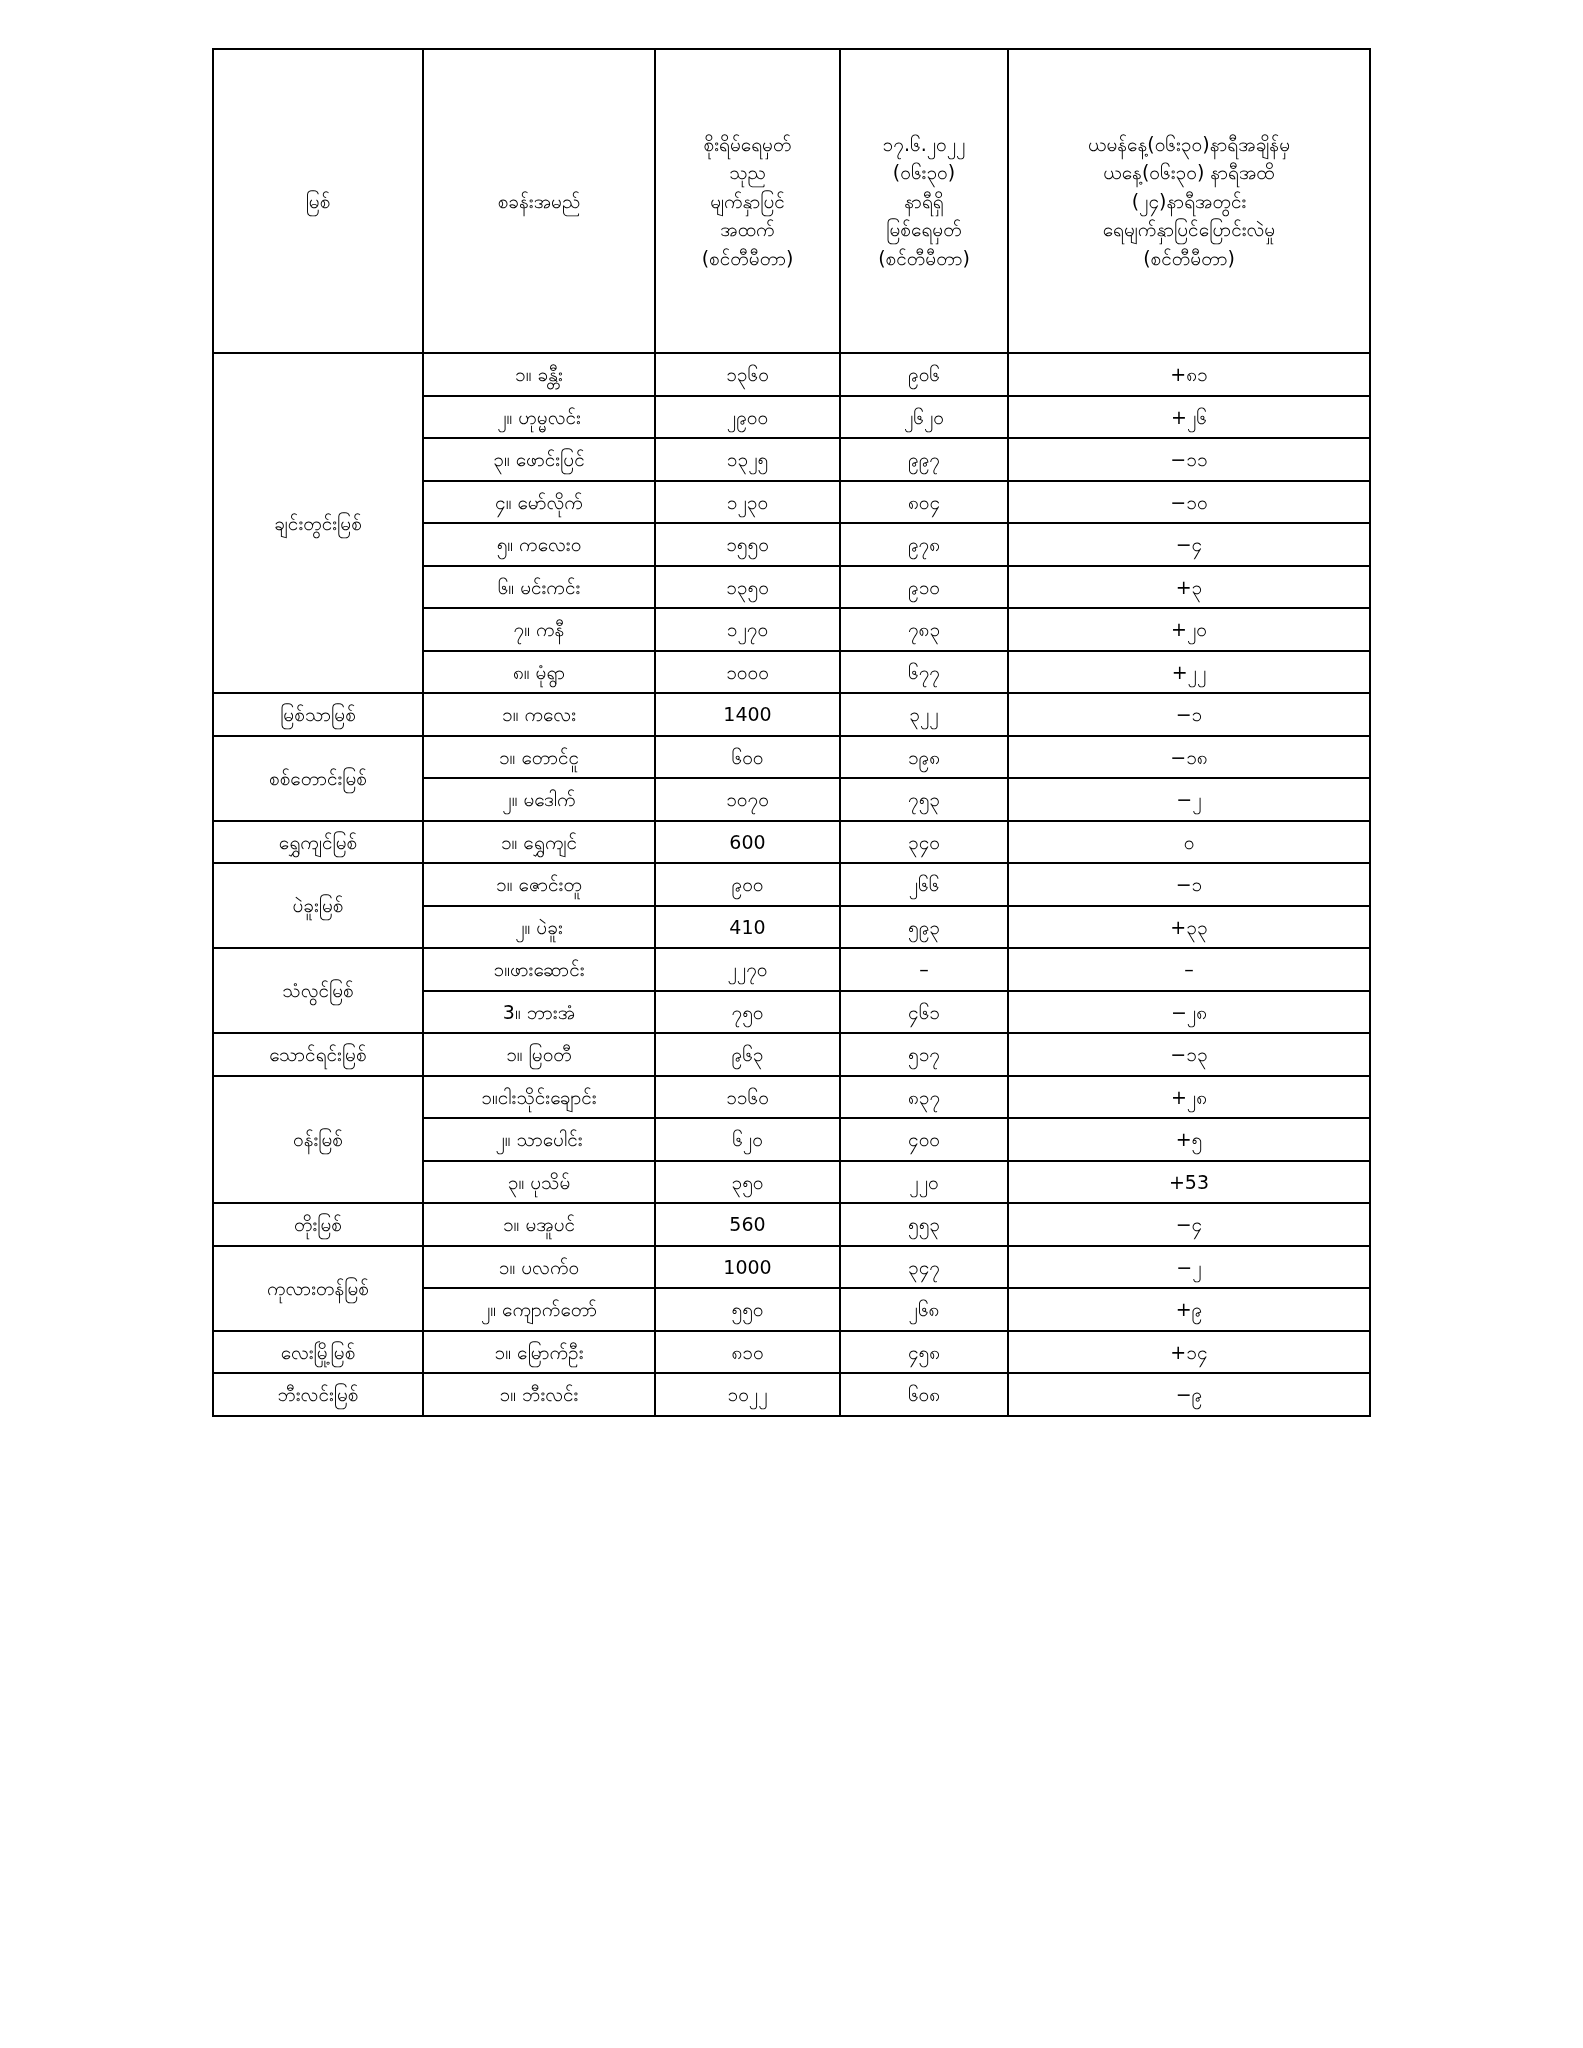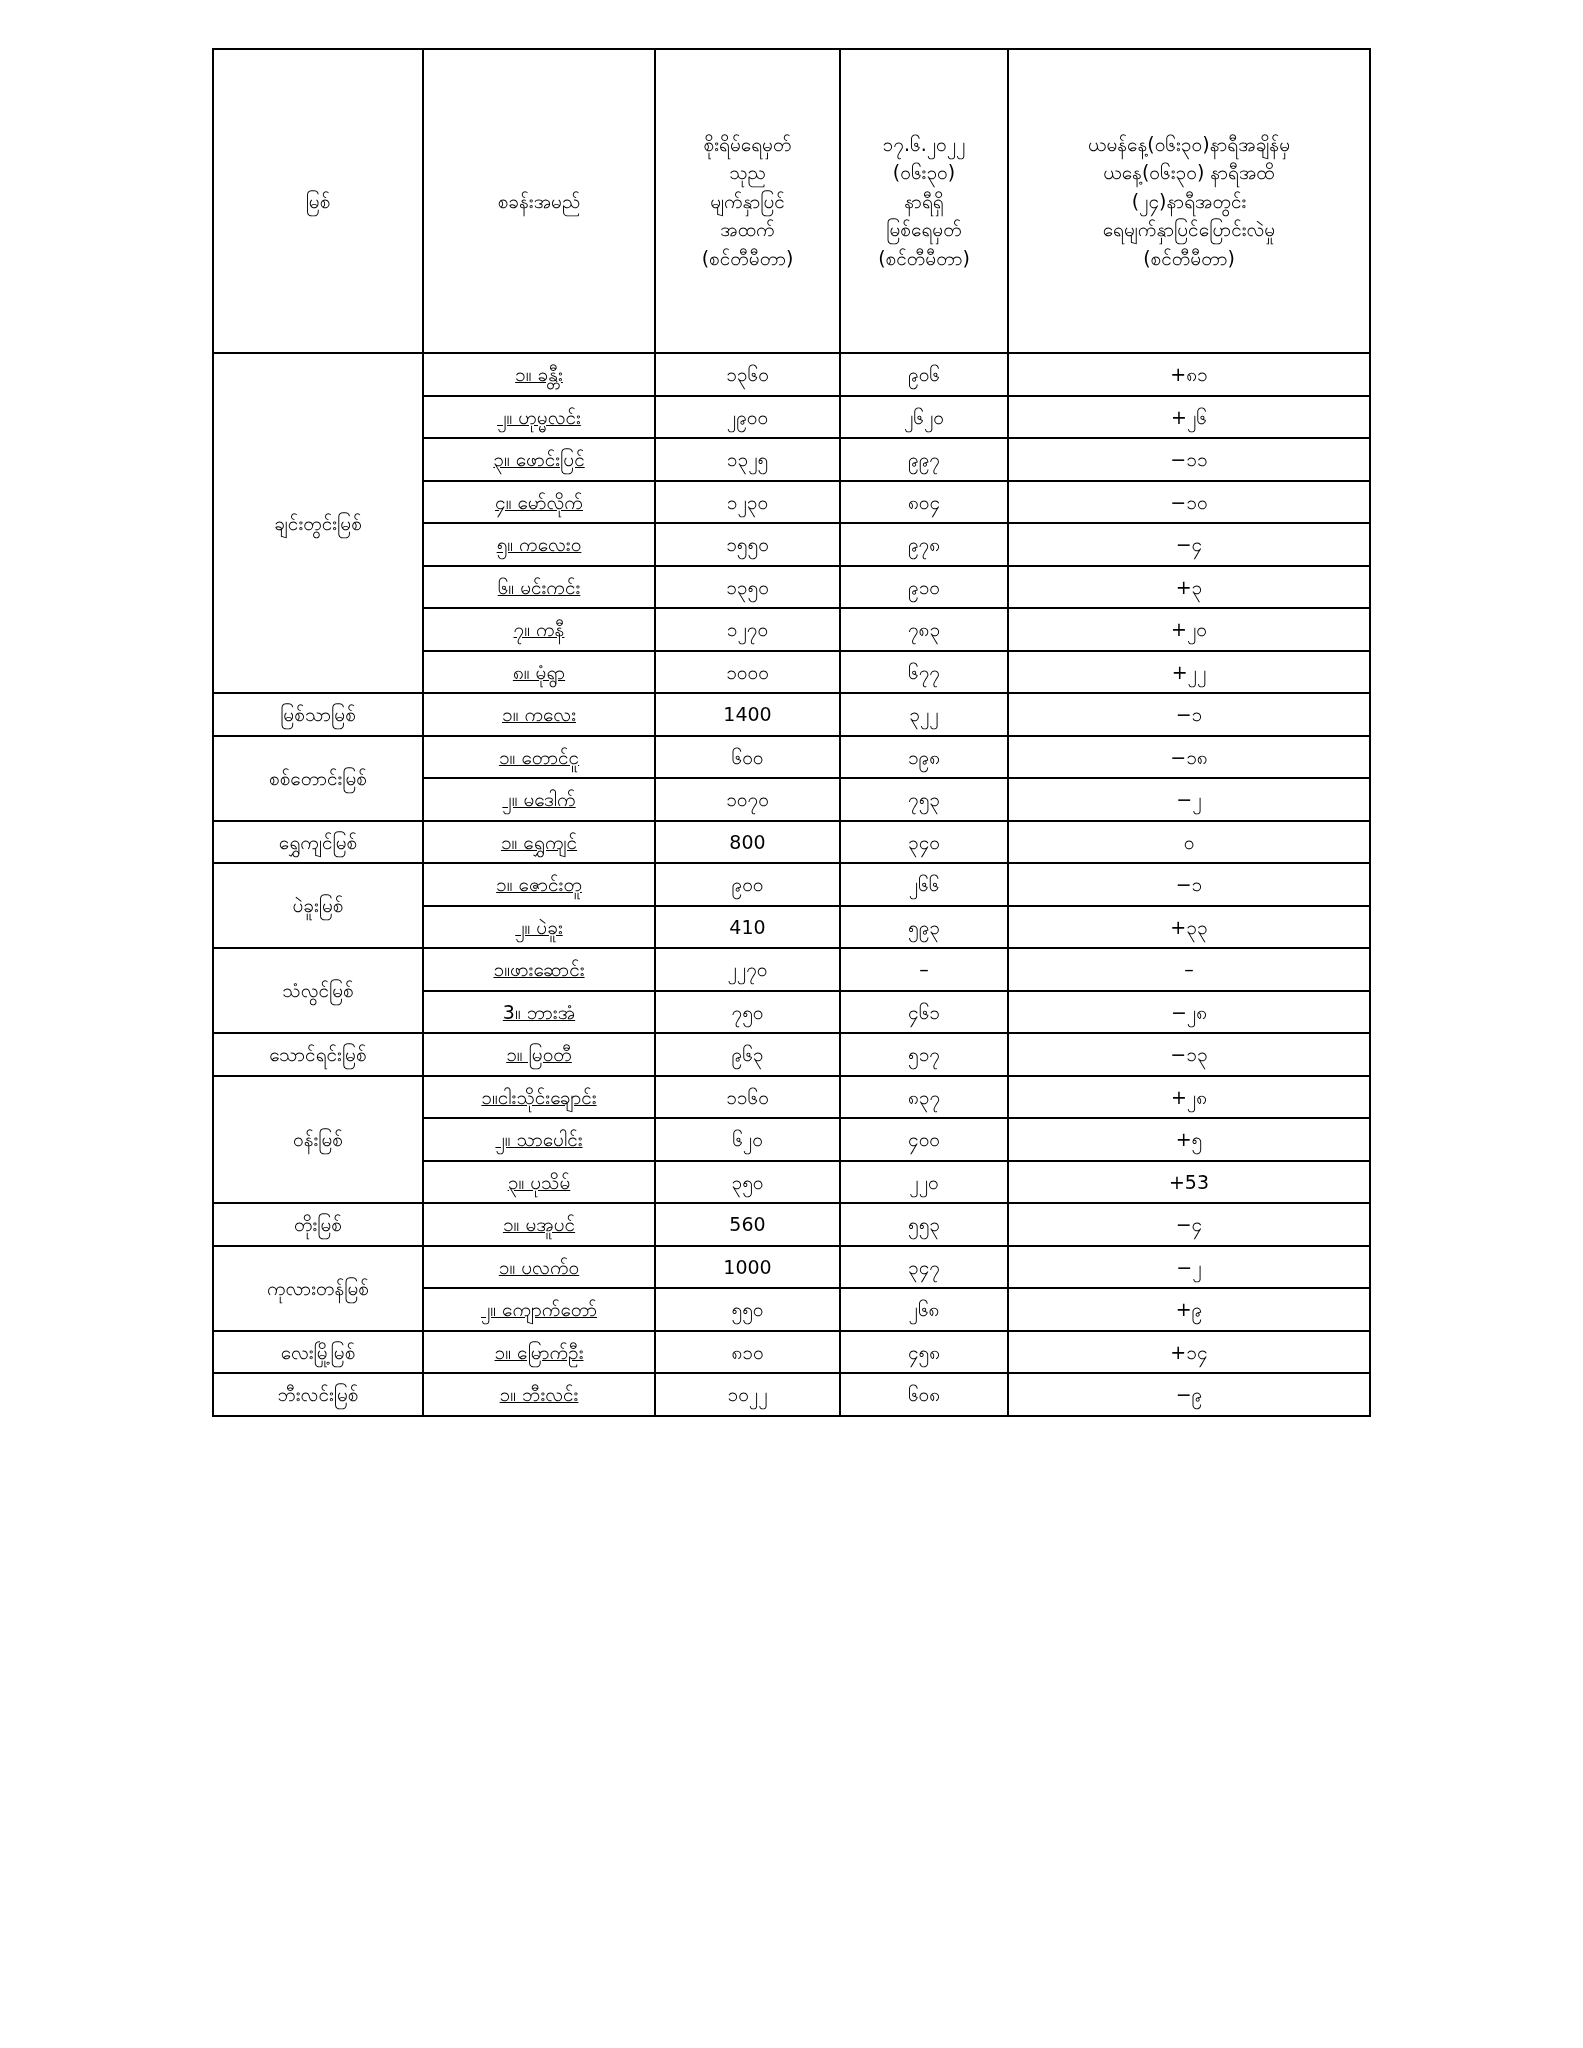--- a/index.html
+++ b/index.html
@@ -47,21 +47,20 @@
     padding: 10px 8px;
     height: 290px;
   }
   td.river-cell {
     font-size: 20px;
   }
   td.station-cell {
     text-align: left;
     padding-left: 14px;
     font-size: 20px;
-    text-decoration: underline;
   }
   td.num {
     font-size: 21px;
   }
   .hdr-line { display: block; }
 </style>
 </head>
 <body>
 
 <div class="page">
@@ -166,21 +165,21 @@
         </tr>
         <tr>
           <td class="station-cell">၂။ မဒေါက်</td>
           <td class="num">၁၀၇၀</td>
           <td class="num">၇၅၃</td>
           <td class="num">−၂</td>
         </tr>
         <tr>
           <td class="river-cell">ရွှေကျင်မြစ်</td>
           <td class="station-cell">၁။ ရွှေကျင်</td>
-          <td class="num">800</td>
+          <td class="num">600</td>
           <td class="num">၃၄၀</td>
           <td class="num">၀</td>
         </tr>
         <tr>
           <td class="river-cell" rowspan="2">ပဲခူးမြစ်</td>
           <td class="station-cell">၁။ ဇောင်းတူ</td>
           <td class="num">၉၀၀</td>
           <td class="num">၂၆၆</td>
           <td class="num">−၁</td>
         </tr>

